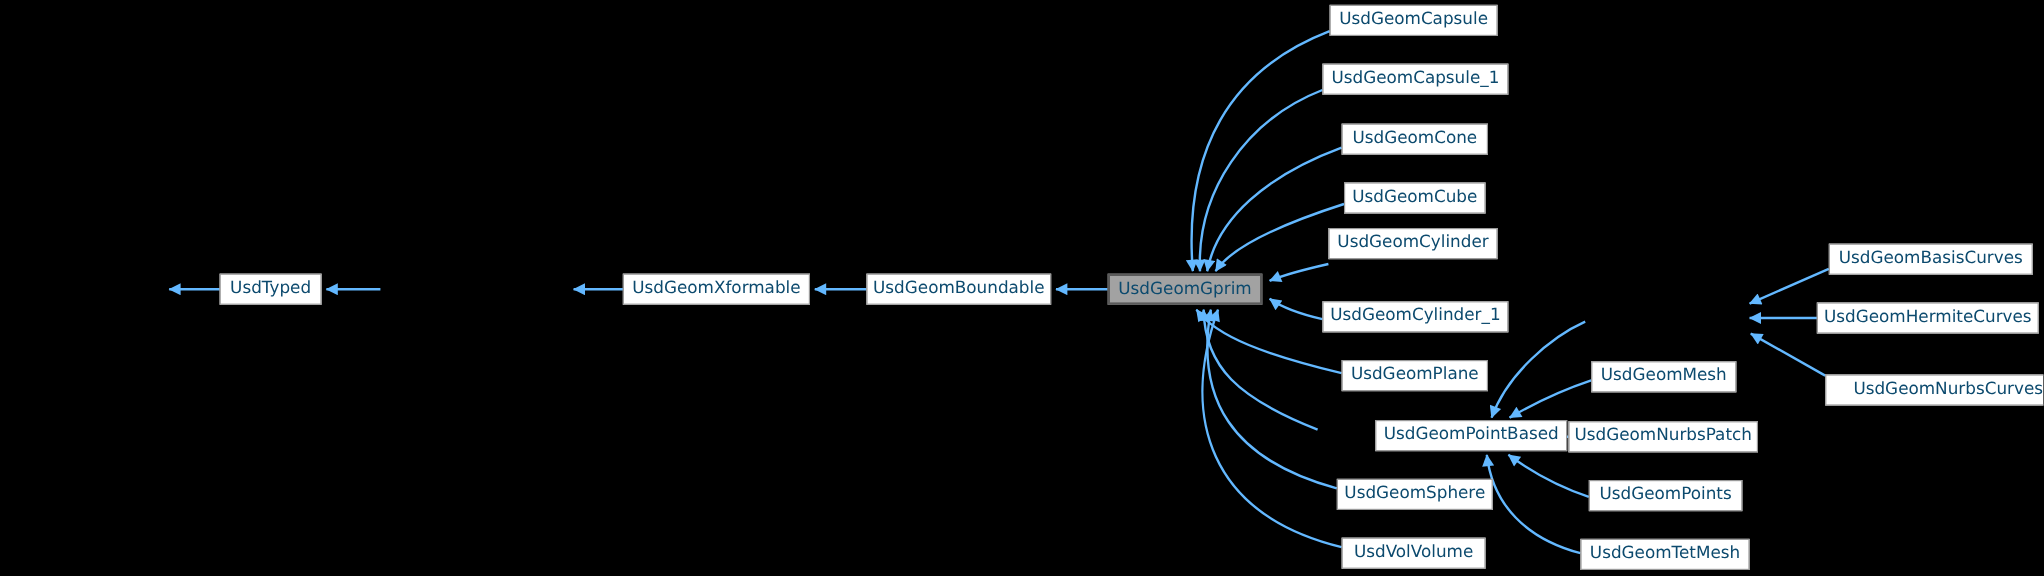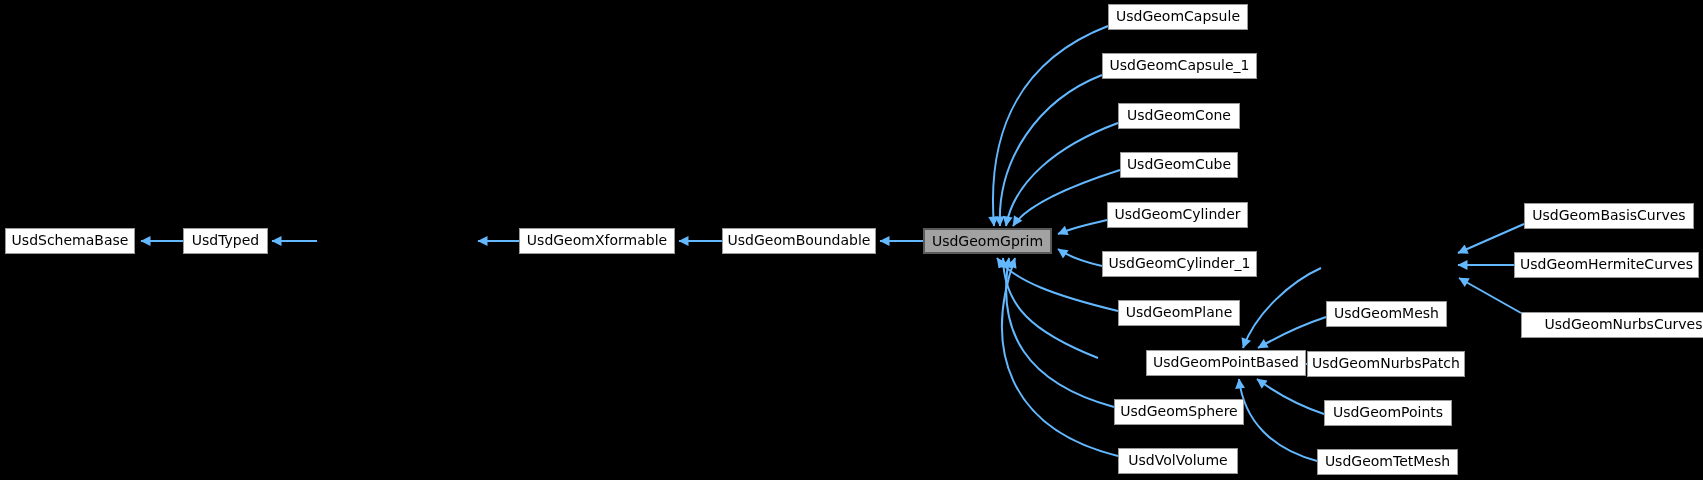--- a/index.html
+++ b/index.html
@@ -15,21 +15,21 @@
     position: absolute;
     left: 0; top: 0;
     width: 1703px; height: 480px;
   }
   .node {
     position: absolute;
     box-sizing: border-box;
     height: 26px;
     background: #ffffff;
     border: 1.5px solid #9a9a9a;
-    color: #000000;
+    color: #0c4a6e;
     font-size: 14px;
     line-height: 23px;
     text-align: center;
     white-space: nowrap;
     cursor: pointer;
   }
   .node.current {
     background: #a2a2a2;
     border: 2px solid #5a5a5a;
     cursor: default;
@@ -73,31 +73,30 @@
     <path class="edge" d="M1326,317 C1302,325 1277,337 1258,348" marker-end="url(#arrow)"></path>
     <path class="edge" d="M1307,364 L1264,364" marker-end="url(#arrow)"></path>
     <path class="edge" d="M1324,414 C1300,406 1276,393 1257,379" marker-end="url(#arrow)"></path>
     <path class="edge" d="M1317,461 C1272,449 1244,421 1239,379" marker-end="url(#arrow)"></path>
 
     <path class="edge" d="M1524,224 L1458,253" marker-end="url(#arrow)"></path>
     <path class="edge" d="M1514,265 L1458,265" marker-end="url(#arrow)"></path>
     <path class="edge" d="M1521,313 L1459,278" marker-end="url(#arrow)"></path>
   </svg>
 
-  <div class="node" style="left:5px;top:228px;width:130px">UsdSchemaBase</div>
   <div class="node" style="left:183px;top:228px;width:85px">UsdTyped</div>
   <div class="node" style="left:519px;top:228px;width:156px">UsdGeomXformable</div>
   <div class="node" style="left:722px;top:228px;width:154px">UsdGeomBoundable</div>
   <div class="node current" style="left:923px;top:228px;width:129px">UsdGeomGprim</div>
 
   <div class="node" style="left:1108px;top:4px;width:140px">UsdGeomCapsule</div>
   <div class="node" style="left:1102px;top:53px;width:155px">UsdGeomCapsule_1</div>
   <div class="node" style="left:1118px;top:103px;width:122px">UsdGeomCone</div>
   <div class="node" style="left:1120px;top:152px;width:118px">UsdGeomCube</div>
-  <div class="node" style="left:1107px;top:202px;width:141px">UsdGeomCylinder</div>
+  <div class="node" style="left:1107px;top:190px;width:141px">UsdGeomCylinder</div>
   <div class="node" style="left:1102px;top:251px;width:155px">UsdGeomCylinder_1</div>
   <div class="node" style="left:1118px;top:300px;width:122px">UsdGeomPlane</div>
   <div class="node" style="left:1146px;top:350px;width:160px">UsdGeomPointBased</div>
   <div class="node" style="left:1114px;top:399px;width:130px">UsdGeomSphere</div>
   <div class="node" style="left:1118px;top:448px;width:120px">UsdVolVolume</div>
 
   <div class="node" style="left:1326px;top:301px;width:121px">UsdGeomMesh</div>
   <div class="node" style="left:1307px;top:351px;width:158px">UsdGeomNurbsPatch</div>
   <div class="node" style="left:1324px;top:400px;width:128px">UsdGeomPoints</div>
   <div class="node" style="left:1317px;top:449px;width:141px">UsdGeomTetMesh</div>

